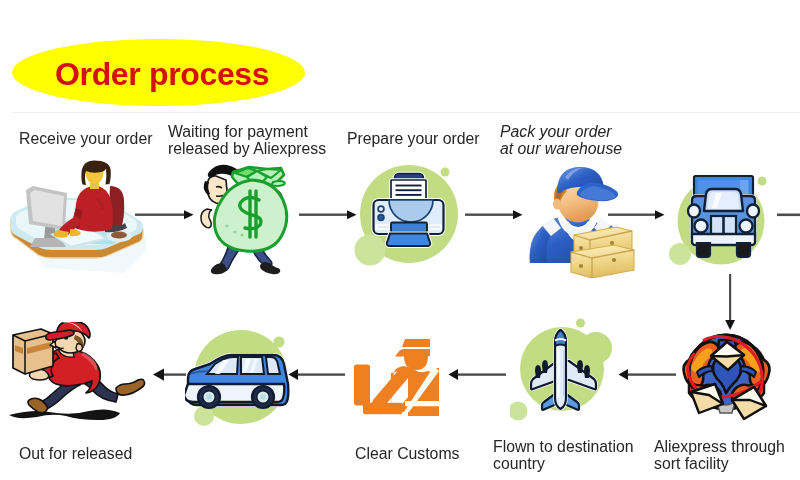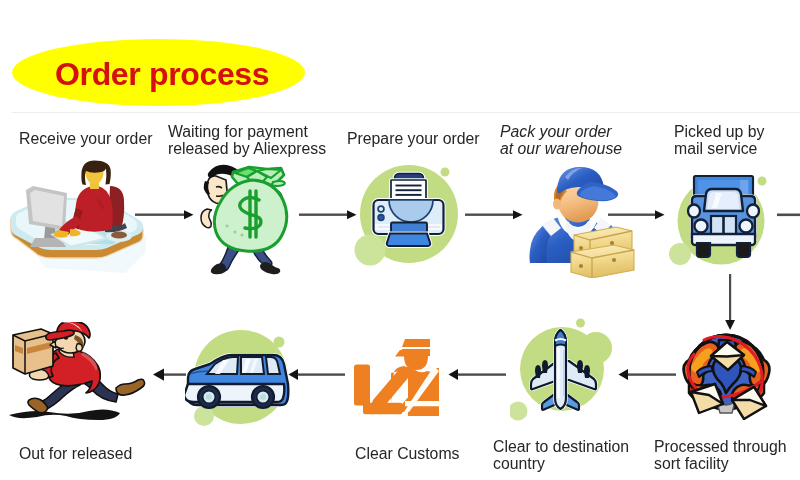--- a/index.html
+++ b/index.html
@@ -42,26 +42,24 @@
   <div id="title-badge"></div>
   <div id="title-text">Order process</div>
   <div id="divider"></div>
 
   <div class="label" style="left:19px;top:131px;text-align:center;">Receive your order</div>
   <div class="label" style="left:168px;top:124px;">Waiting for payment
 released by Aliexpress</div>
   <div class="label" style="left:347px;top:131px;">Prepare your order</div>
   <div class="label" style="left:500px;top:124px;font-style:italic;">Pack your order
 at our warehouse</div>
-  <div class="label" style="left:674px;top:124px;">Picked up by
-mail service</div>
-
-  <div class="label" style="left:654px;top:439px;">Processed through
+
+  <div class="label" style="left:654px;top:439px;">Aliexpress through
 sort facility</div>
-  <div class="label" style="left:493px;top:439px;">Clear to destination
+  <div class="label" style="left:493px;top:439px;">Flown to destination
 country</div>
   <div class="label" style="left:355px;top:446px;">Clear Customs</div>
   <div class="label" style="left:19px;top:446px;">Out for released</div>
 
   <svg class="icon" style="position:absolute;left:5px;top:160px;width:150px;height:120px;" viewBox="0 0 150 120">
 
     <path d="M22,80 L40,108 L120,113 L141,92 L141,76 L22,70 Z" fill="#f2f9fc"></path>
 
     <path d="M5.4,62 q0,-5 6,-8 L34,44 q6,-3 14,-3 h44 q6,0 11,3 l31,19 q4,2 4,7 v5 q0,5 -4,7 l-32,14 q-5,2 -11,2 h-44 q-8,0 -14,-3 L12,79 q-6,-3 -6,-8 z" fill="#c98a33"></path>
     <path d="M5.4,62 q0,-5 6,-8 L34,44 q6,-3 14,-3 h44 q6,0 11,3 l31,19 q4,2 4,7 v5 q0,5 -4,7 l-32,14 q-5,2 -11,2 h-44 q-8,0 -14,-3 L12,79 q-6,-3 -6,-8 z" fill="none" stroke="#f0d6ab" stroke-width="1.3"></path>

